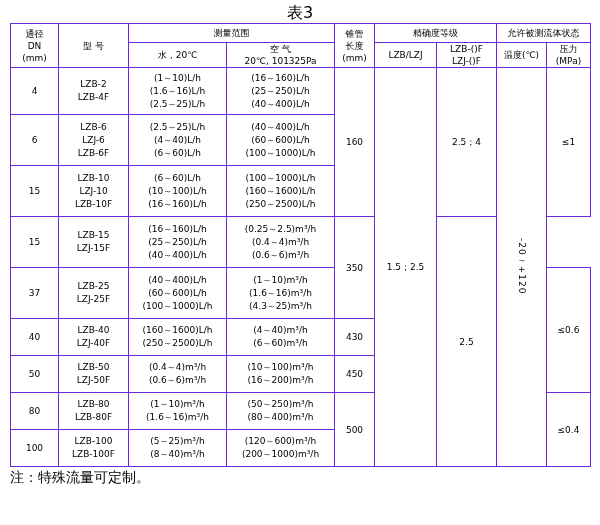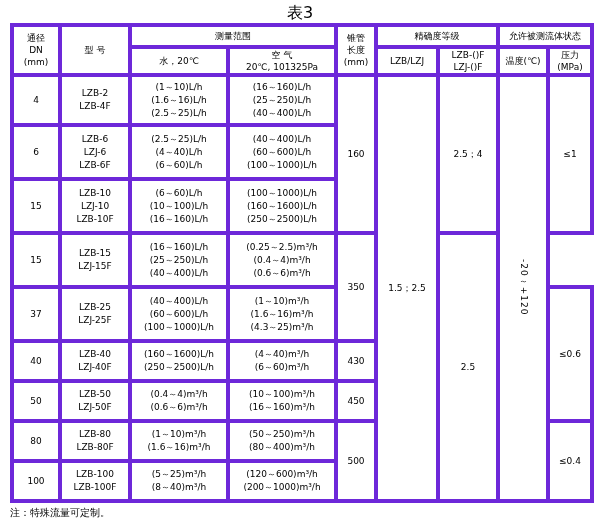--- a/index.html
+++ b/index.html
@@ -26,21 +26,21 @@
     font-size: 16px;
     line-height: 14px;
     margin-bottom: 3px;
   }
   table.spec {
     border-collapse: collapse;
     width: 580px;
     table-layout: fixed;
   }
   table.spec td, table.spec th {
-    border: 4px solid #6d28d9;
+    border: 1px solid #6d28d9;
     font-weight: normal;
     font-size: 9px;
     padding: 0;
     text-align: center;
     vertical-align: middle;
   }
   .hdr {
     font-size: 9.5px;
     line-height: 12px;
     height: 18px;
@@ -73,21 +73,21 @@
   .model div { white-space: nowrap; }
   .vert {
     writing-mode: vertical-rl;
     text-orientation: mixed;
     letter-spacing: 1px;
     font-size: 9px;
     display: inline-block;
   }
   .note {
     margin-top: 3px;
-    font-size: 10px;
+    font-size: 14px;
     line-height: 14px;
   }
 </style>
 </head>
 <body>
 
 <div id="sheet">
 
   <div class="title">表3</div>
 
@@ -271,21 +271,21 @@
       <td class="model">
         <div>LZB-50</div>
         <div>LZJ-50F</div>
       </td>
       <td class="lines">
         <div>(0.4～4)m³/h</div>
         <div>(0.6～6)m³/h</div>
       </td>
       <td class="lines">
         <div>(10～100)m³/h</div>
-        <div>(16～160)m³/h</div>
+        <div>(16～200)m³/h</div>
       </td>
       <td>450</td>
     </tr>
 
     <tr>
       <td style="height:36px">80</td>
       <td class="model">
         <div>LZB-80</div>
         <div>LZB-80F</div>
       </td>

